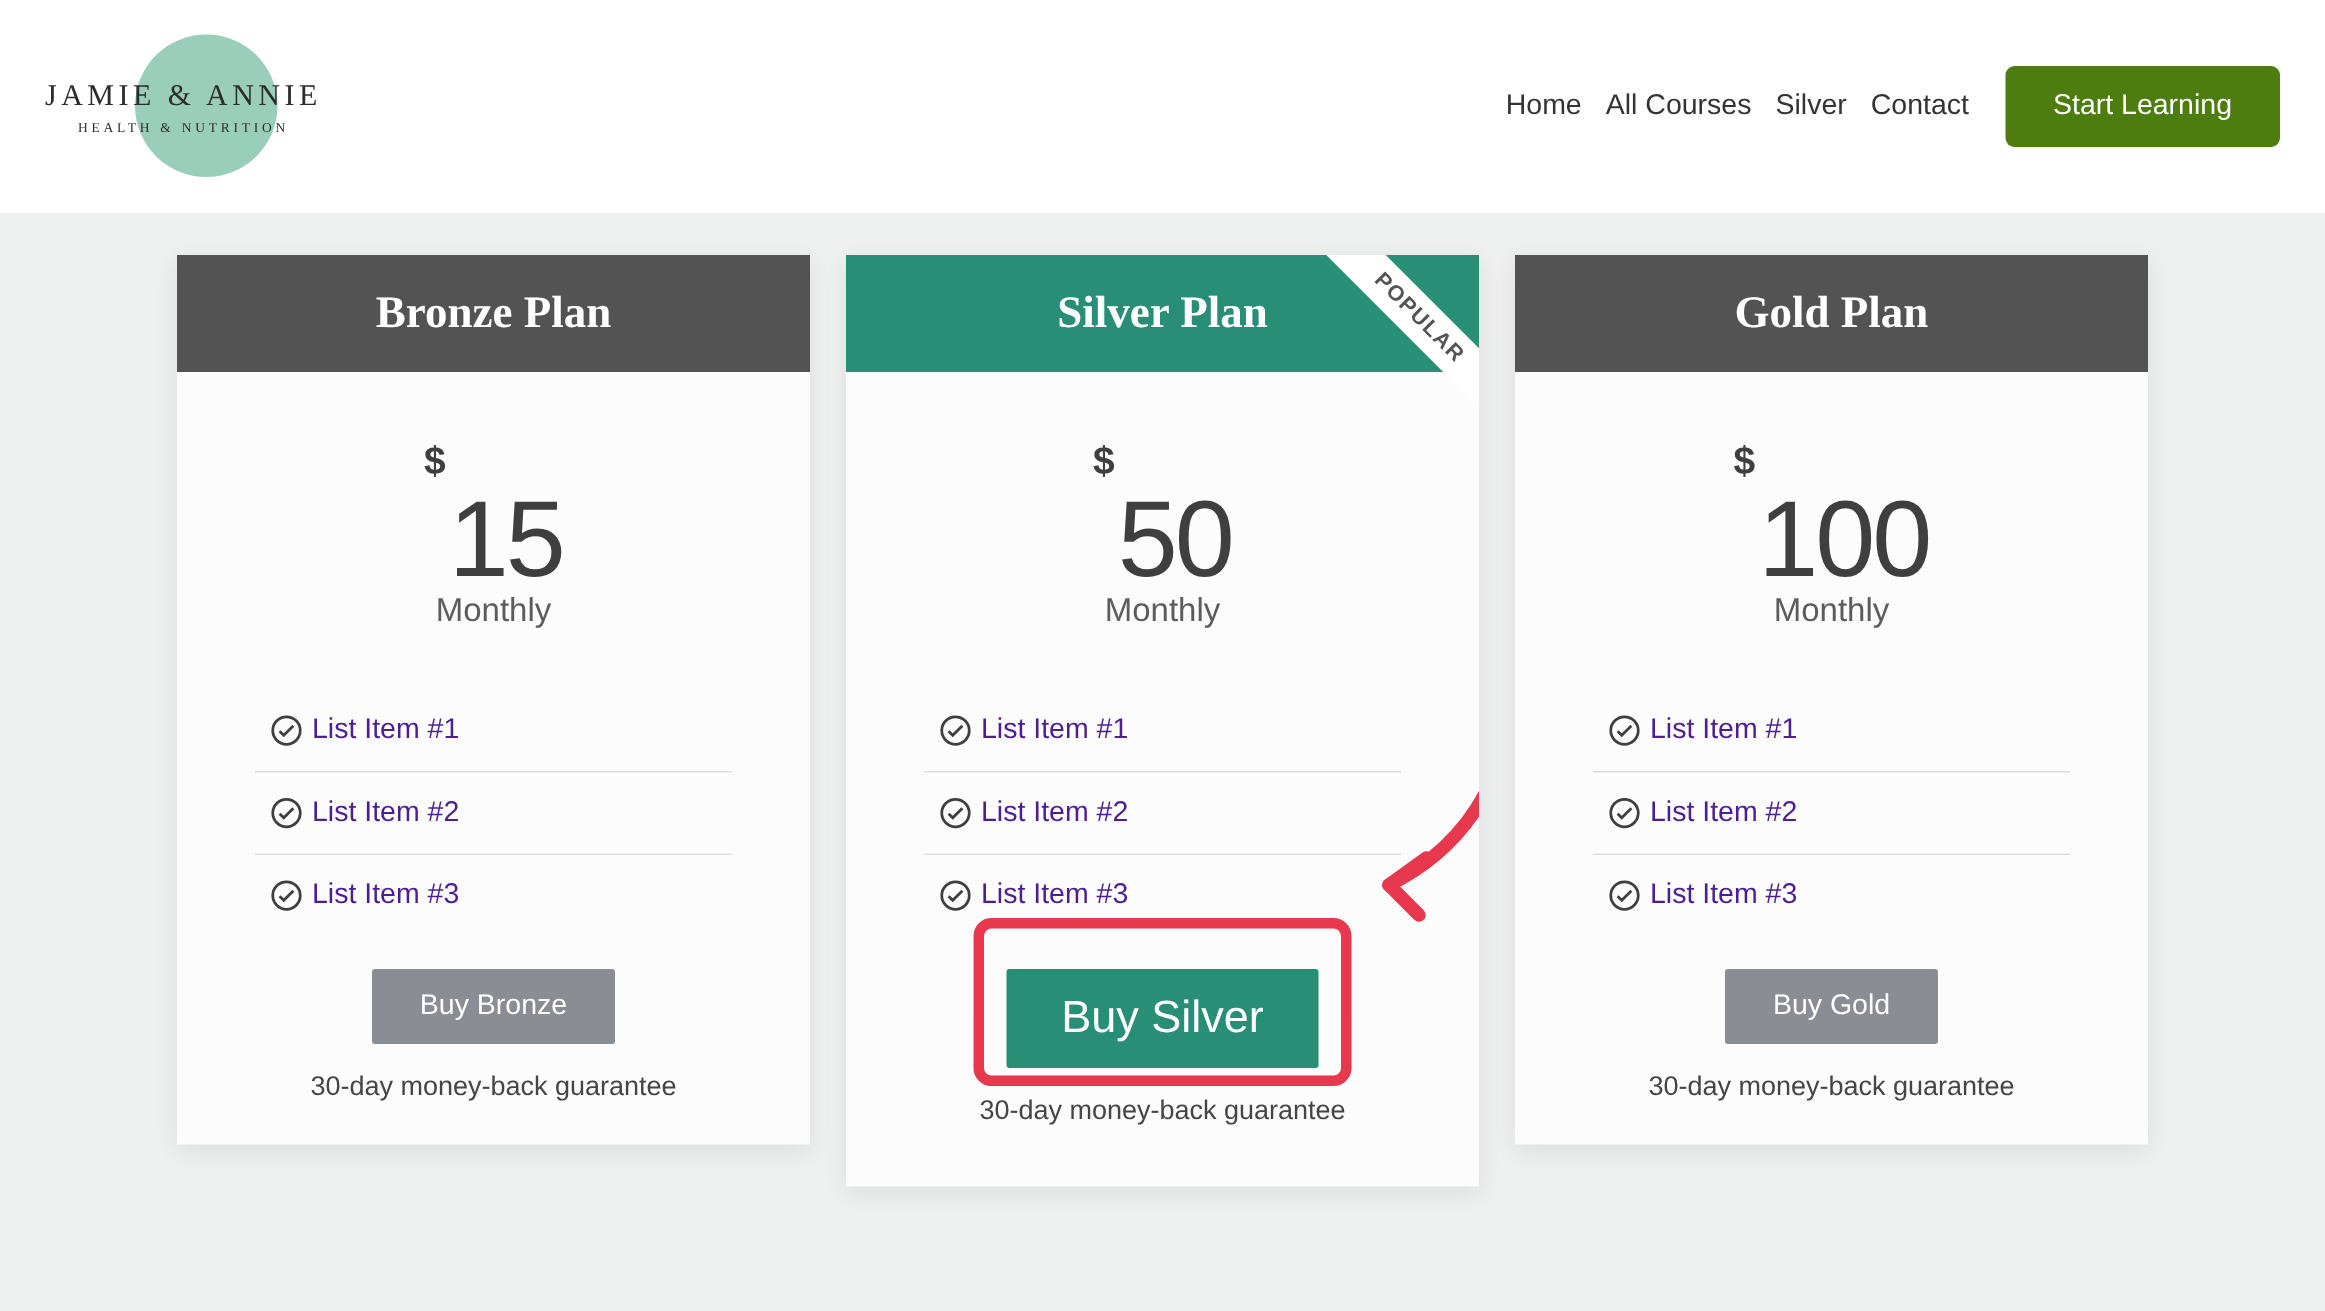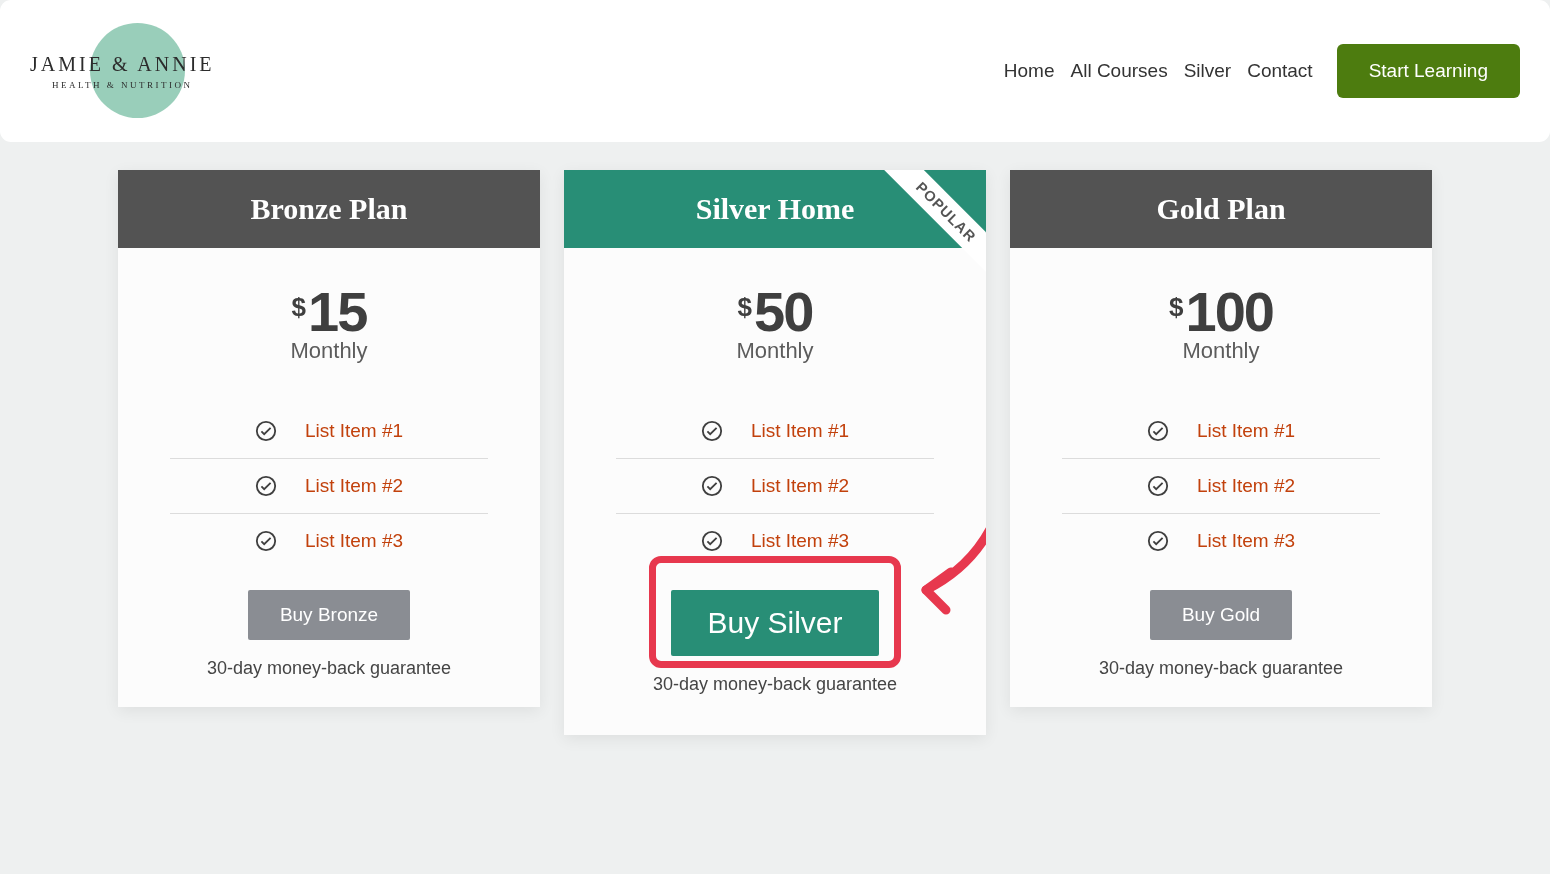--- a/index.html
+++ b/index.html
@@ -9,21 +9,20 @@
     color: #3f3f3f;
   }
   
   .site-header {
     background: #ffffff;
     display: flex;
     align-items: center;
     justify-content: space-between;
     padding: 20px 30px;
     height: 142px;
-    border-radius: 11px;
   }
   .logo-wrap {
     position: relative;
     width: 210px;
     height: 100px;
     display:flex;
     align-items:center;
   }
   .logo-circle {
     position:absolute;
@@ -124,43 +123,44 @@
     line-height:1;
     color:#3f3f3f;
   }
   .currency {
     font-size:26px;
     font-weight:600;
     margin-top:10px;
     margin-right:2px;
   }
   .amount {
-    font-size:56px;
-    font-weight:700;
+    font-size:72px;
+    font-weight:400;
     letter-spacing:-2px;
+    margin-top:40px;
   }
   .period {
     font-size:22px;
     color:#5c5c5c;
     margin-top:-2px;
   }
   .features {
     list-style:none;
     margin: 30px 52px 0 52px;
   }
   .features li {
     display:flex;
     align-items:center;
-    gap:28px;
+    gap:6px;
     padding: 16px 10px;
     border-bottom:1px solid #dcdcdc;
     font-size:19px;
-    color:#c2410c;
+    color:#4c1d95;
     text-align:left;
-    justify-content:center;
+    justify-content:flex-start;
   }
   .features li:last-child { border-bottom:none; }
   .chk {
     width:22px; height:22px;
     flex:0 0 22px;
   }
   .buy-btn {
     display:inline-block;
     margin-top:22px;
     background:#8a8d93;
@@ -248,21 +248,21 @@
       </li>
     </ul>
     <button class="buy-btn">Buy Bronze</button>
     <div class="guarantee">30-day money-back guarantee</div>
   </div>
 
   <div class="card featured" style="position:relative">
     <div class="ribbon">
       <span>POPULAR</span>
     </div>
-    <div class="card-header">Silver Home</div>
+    <div class="card-header">Silver Plan</div>
     <div class="price-block">
       <div class="price-row">
         <span class="currency">$</span>
         <span class="amount">50</span>
       </div>
       <div class="period">Monthly</div>
     </div>
     <ul class="features">
       <li>
         <svg class="chk" viewBox="0 0 24 24" fill="none" stroke="#3f3f3f" stroke-width="2">

